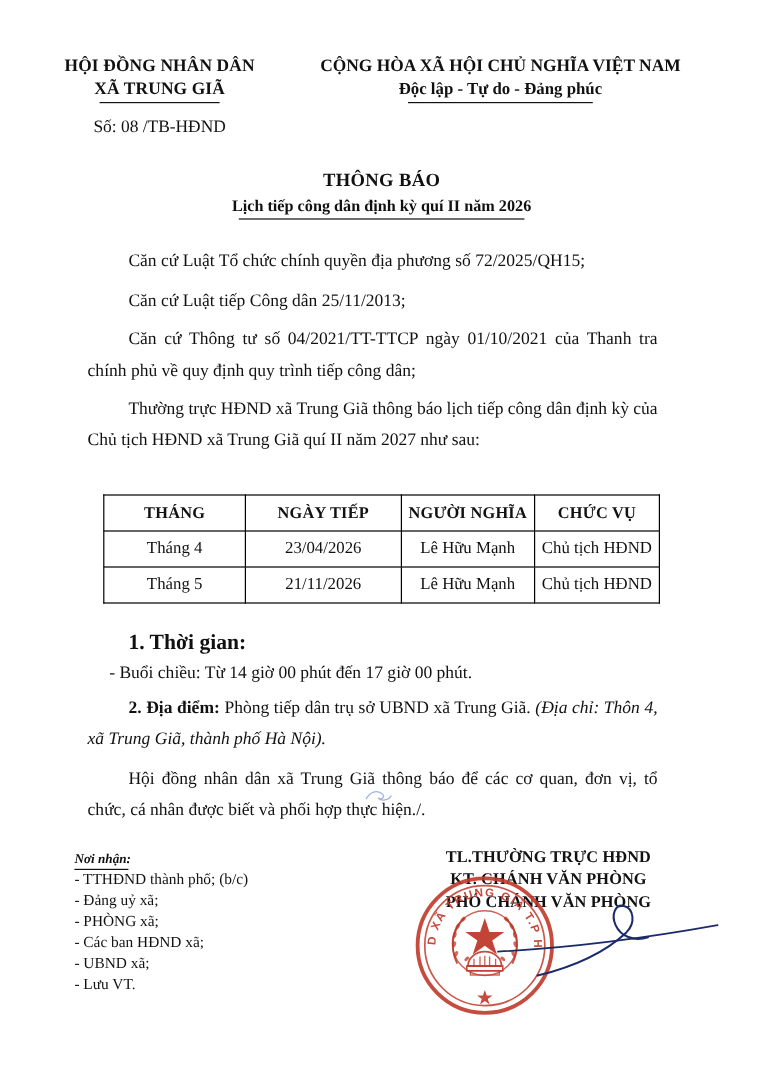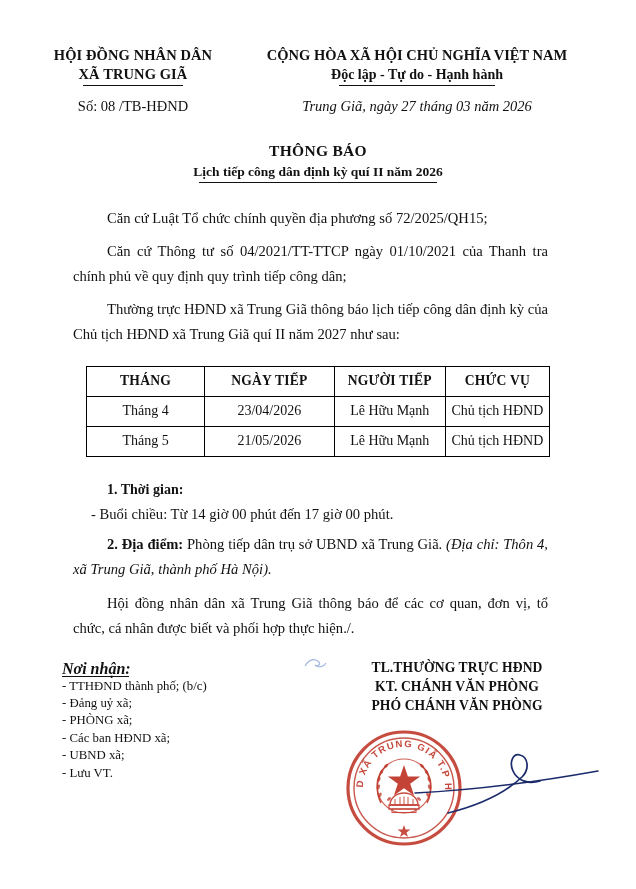--- a/index.html
+++ b/index.html
@@ -135,38 +135,38 @@
     line-height: 25.5px;
     text-align: justify;
     text-indent: 34px;
     margin: 0 0 8px 0;
   }
   .para.tight { margin-bottom: 7px; }
   .para .it { font-style: italic; }
   .para .bd { font-weight: bold; }
 
   .sec-head {
-    font-size: 14px;
+    font-size: 18px;
     line-height: 25.5px;
     font-weight: bold;
     text-indent: 34px;
     margin: 0;
   }
   .dash-line {
     font-size: 14.6px;
     line-height: 25.5px;
     text-indent: 18px;
     margin: 0;
   }
 
   
   .table-wrap {
     padding: 0 86px;
     box-sizing: border-box;
-    margin-top: 18px;
+    margin-top: 32px;
     margin-bottom: 20px;
   }
   table.schedule {
     border-collapse: collapse;
     width: 100%;
     table-layout: fixed;
   }
   table.schedule th,
   table.schedule td {
     border: 1px solid #000000;
@@ -194,21 +194,21 @@
     margin-top: 16px;
     position: relative;
   }
   .recipients {
     width: 250px;
     padding-top: 2px;
   }
   .recip-title {
     font-style: italic;
     font-weight: bold;
-    font-size: 16px;
+    font-size: 11px;
     line-height: 17px;
     display: inline-block;
     position: relative;
   }
   .recip-title::after {
     content: "";
     position: absolute;
     left: 0;
     right: 2px;
     bottom: 0px;
@@ -267,66 +267,66 @@
 
 <div class="page">
 
   <div class="header">
     <div class="hdr-left">
       <div class="org-line1">HỘI ĐỒNG NHÂN DÂN</div>
       <div class="org-line2">XÃ TRUNG GIÃ</div>
     </div>
     <div class="hdr-right">
       <div class="nation-line1">CỘNG HÒA XÃ HỘI CHỦ NGHĨA VIỆT NAM</div>
-      <div class="nation-line2">Độc lập - Tự do - Hạnh hành</div>
+      <div class="nation-line2">Độc lập - Tự do - Đảng phúc</div>
     </div>
   </div>
 
   <div class="subheader">
     <div class="doc-number">Số: 08  /TB-HĐND</div>
-    <div class="doc-date">Trung Giã, ngày 27 tháng 03 năm 2026</div>
   </div>
 
   <div class="title-block">
     <div class="title-main">THÔNG BÁO</div>
     <div><span class="title-sub">Lịch tiếp công dân định kỳ quí II năm 2026</span></div>
   </div>
 
   <div class="body">
     <p class="para tight">Căn cứ Luật Tổ chức chính quyền địa phương số 72/2025/QH15;</p>
+    <p class="para tight">Căn cứ Luật tiếp Công dân 25/11/2013;</p>
     <p class="para tight">Căn cứ Thông tư số 04/2021/TT-TTCP ngày 01/10/2021 của Thanh tra chính phủ về quy định quy trình tiếp công dân;</p>
     <p class="para">Thường trực HĐND xã Trung Giã thông báo lịch tiếp công dân định kỳ của Chủ tịch HĐND xã Trung Giã quí II năm 2027 như sau:</p>
   </div>
 
   <div class="table-wrap">
     <table class="schedule">
       <colgroup>
           <col class="c1">
           <col class="c2">
           <col class="c3">
           <col class="c4">
         </colgroup>
       <thead>
         <tr>
           <th>THÁNG</th>
           <th>NGÀY TIẾP</th>
-          <th>NGƯỜI TIẾP</th>
+          <th>NGƯỜI NGHĨA</th>
           <th>CHỨC VỤ</th>
         </tr>
       </thead>
       <tbody>
         <tr>
           <td>Tháng 4</td>
           <td>23/04/2026</td>
           <td>Lê Hữu Mạnh</td>
           <td>Chủ tịch HĐND</td>
         </tr>
         <tr>
           <td>Tháng 5</td>
-          <td>21/05/2026</td>
+          <td>21/11/2026</td>
           <td>Lê Hữu Mạnh</td>
           <td>Chủ tịch HĐND</td>
         </tr>
       </tbody>
     </table>
   </div>
 
   <div class="body" style="margin-top:0;">
     <p class="sec-head">1. Thời gian:</p>
     <p class="dash-line">- Buổi chiều: Từ 14 giờ 00 phút đến 17 giờ 00 phút.</p>

